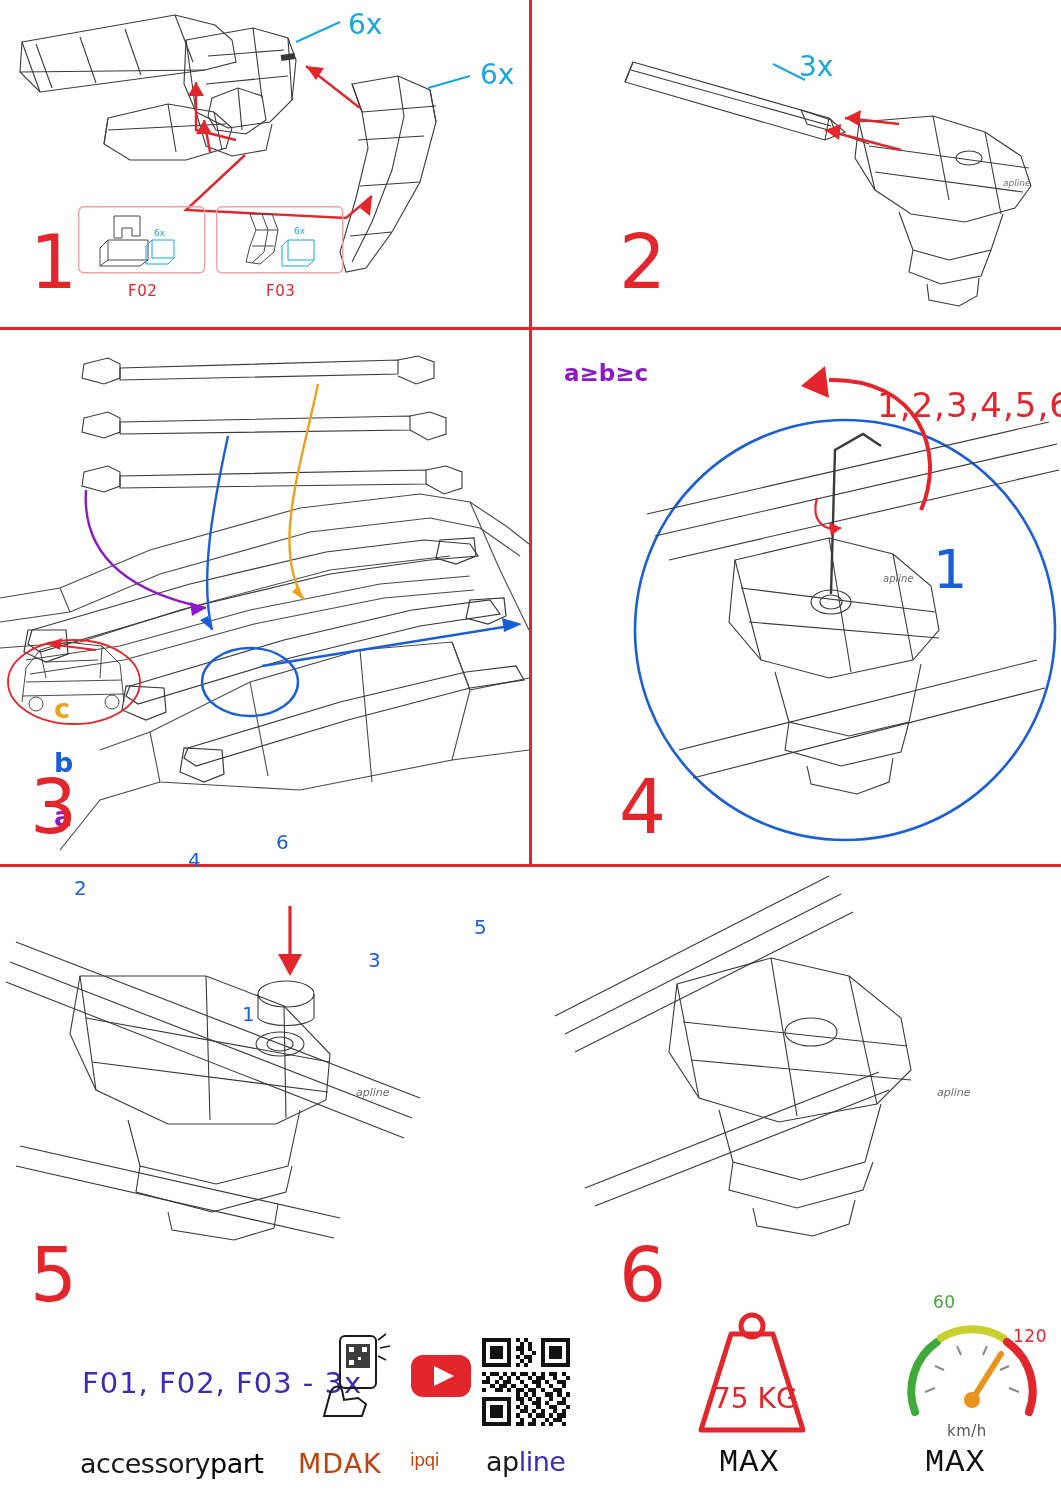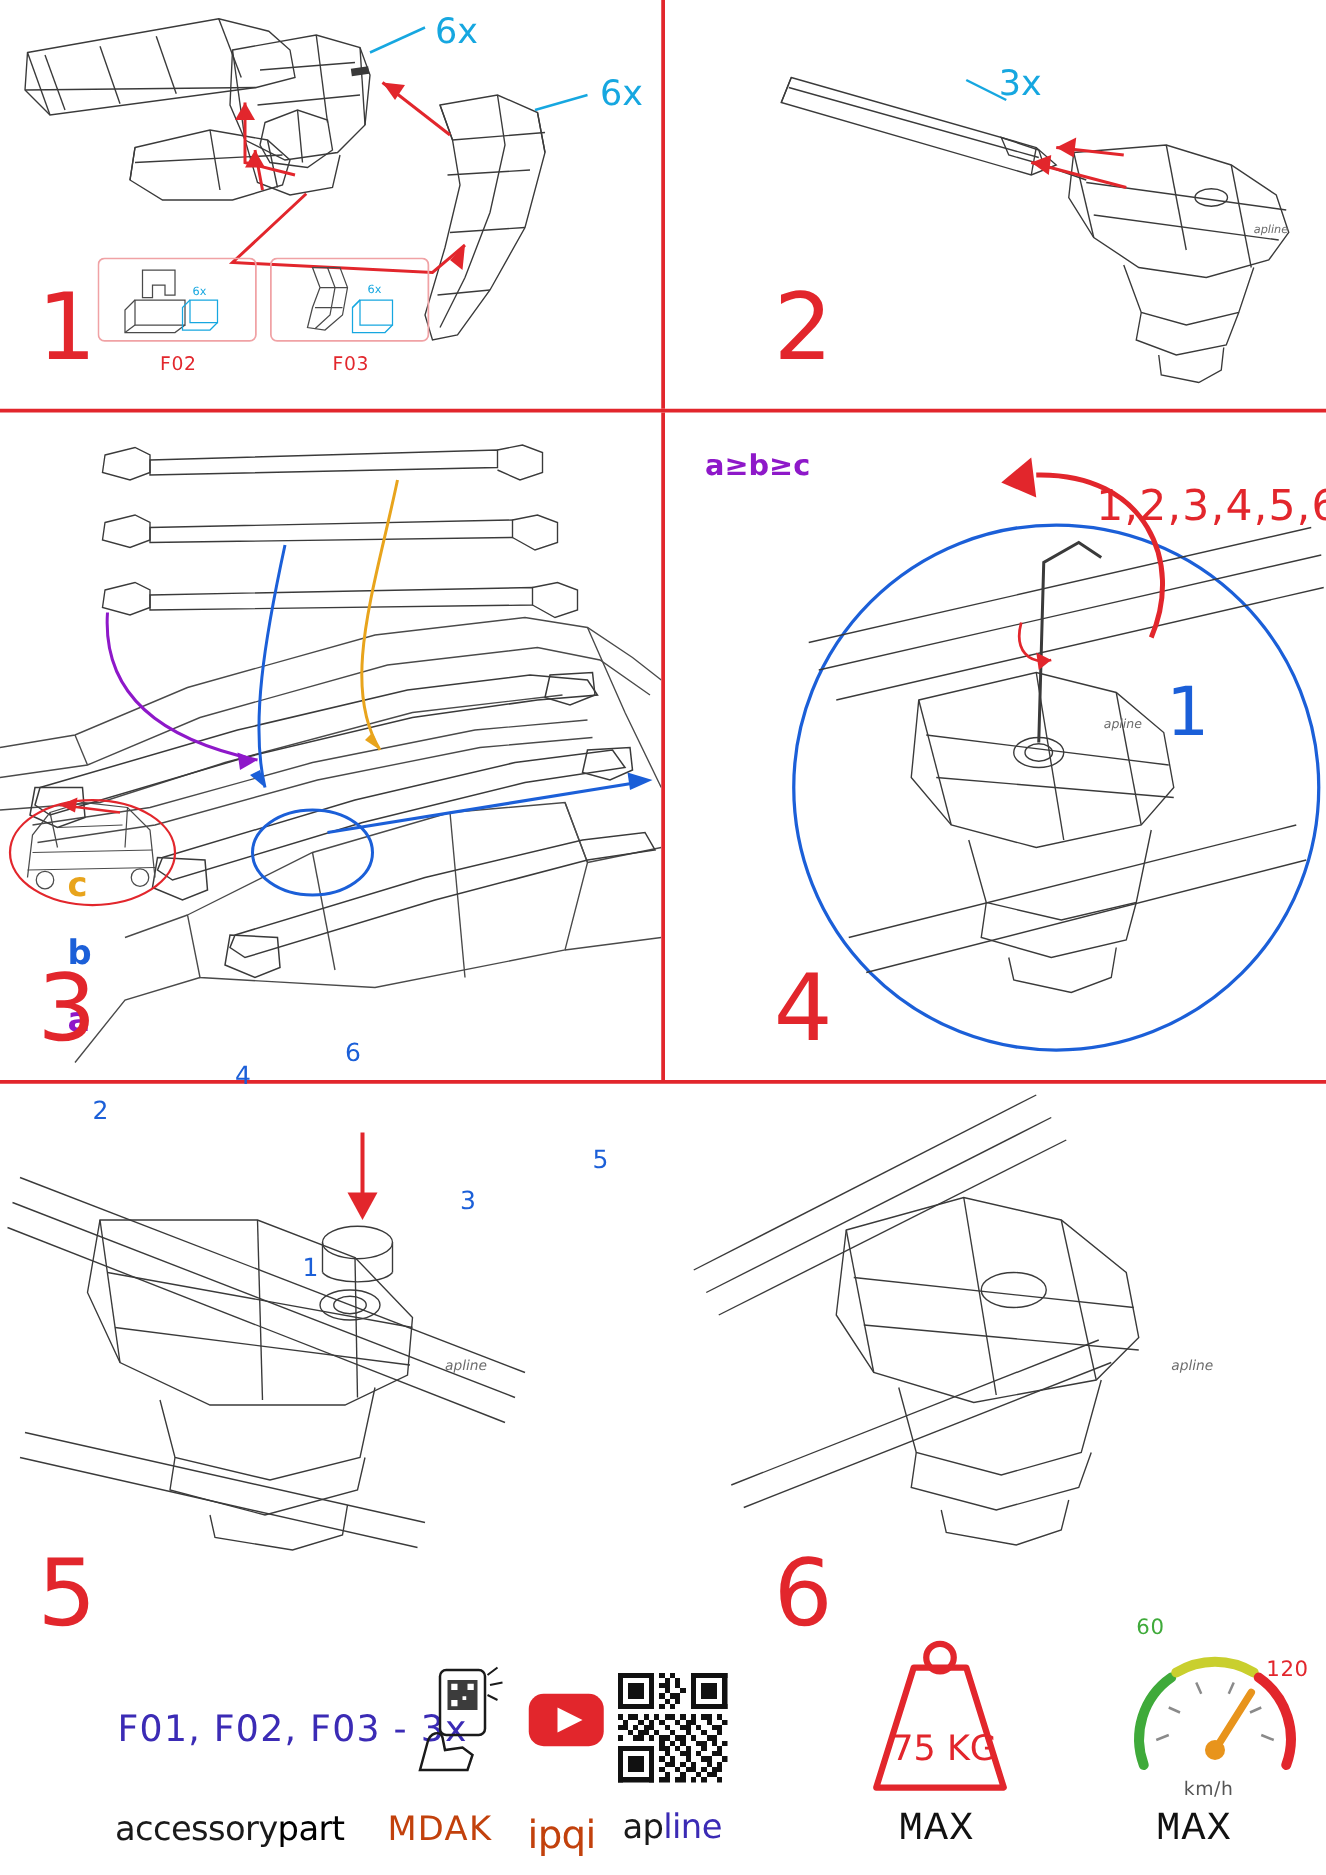--- a/index.html
+++ b/index.html
@@ -486,21 +486,21 @@
         <path d="M204 296 L200 324 L268 342 L334 324 L344 296"></path>
         <path d="M224 342 L228 360 L284 370 L320 358 L326 334"></path>
 
         <ellipse cx="282" cy="166" rx="26" ry="14"></ellipse>
       </g>
       <text x="408" y="230" fill="#6b6b6b" font-size="11" font-family="DejaVu Sans, sans-serif" font-style="italic">apline</text>
     </svg>
     <div class="step-num" style="left:90px; top:372px;">6</div>
   </div>
 
-  <div class="panel" style="left:12px; top:1330px; width:529px; height:170px;">
+  <div class="panel" style="left:0; top:1330px; width:529px; height:170px;">
     <div class="parts-text" style="left:82px; top:36px;">F01, F02, F03 - 3x</div>
 
     <div class="panel" style="left:318px; top:2px;">
       <svg width="74" height="88" viewBox="0 0 74 88">
         <rect x="22" y="4" width="36" height="52" rx="5" fill="none" stroke="#1a1a1a" stroke-width="2"></rect>
         <rect x="28" y="12" width="24" height="24" fill="#1a1a1a" opacity="0.85"></rect>
         <rect x="31" y="15" width="5" height="5" fill="#fff"></rect>
         <rect x="44" y="15" width="5" height="5" fill="#fff"></rect>
         <rect x="31" y="28" width="5" height="5" fill="#fff"></rect>
         <rect x="40" y="25" width="3" height="3" fill="#fff"></rect>
@@ -629,21 +629,21 @@
         </g>
       </svg>
     </div>
 
     <div class="brand" style="left:80px; top:118px;">
       <span>accessory</span><span class="accent-red">part</span>
     </div>
     <div class="brand grey" style="left:298px; top:118px; letter-spacing:1px;">
       <span>MD</span><span>A</span><span>K</span>
     </div>
-    <div class="brand grey" style="left:410px; top:120px; font-size:31px;">
+    <div class="brand grey" style="left:410px; top:120px; font-size:17px;">
       <span>ipqi</span>
     </div>
     <div class="brand" style="left:486px; top:116px;">
       <span>ap</span><span class="accent-blue">line</span>
     </div>
   </div>
 
   <div class="panel" style="left:529px; top:1270px; width:532px; height:230px;">
     <div class="step-num" style="left:90px; top:-8px; opacity:0;"></div>
 
@@ -666,19 +666,19 @@
             <path d="M38 70 L47 74"></path>
           <path d="M60 50 L64 59"></path>
             <path d="M90 50 L86 59"></path>
           <path d="M112 70 L103 74"></path>
             <path d="M122 96 L112 92"></path>
         </g>
         <path d="M75 104 L104 58" stroke="#e8941c" stroke-width="6" stroke-linecap="round" fill="none"></path>
         <circle cx="75" cy="104" r="8" fill="#e8941c"></circle>
       </svg>
     </div>
-    <div class="tiny-code" style="left:380px; top:22px; color:#3faa3a; font-size:17px;">60</div>
+    <div class="tiny-code" style="left:404px; top:22px; color:#3faa3a; font-size:17px;">60</div>
     <div class="tiny-code" style="left:484px; top:56px; color:#e2262c; font-size:17px;">120</div>
     <div class="tiny-code" style="left:418px; top:152px; color:#555; font-size:15px;">km/h</div>
     <div class="max-text" style="left:396px; top:174px;">MAX</div>
   </div>
 
 </div>
 
 </body></html>

